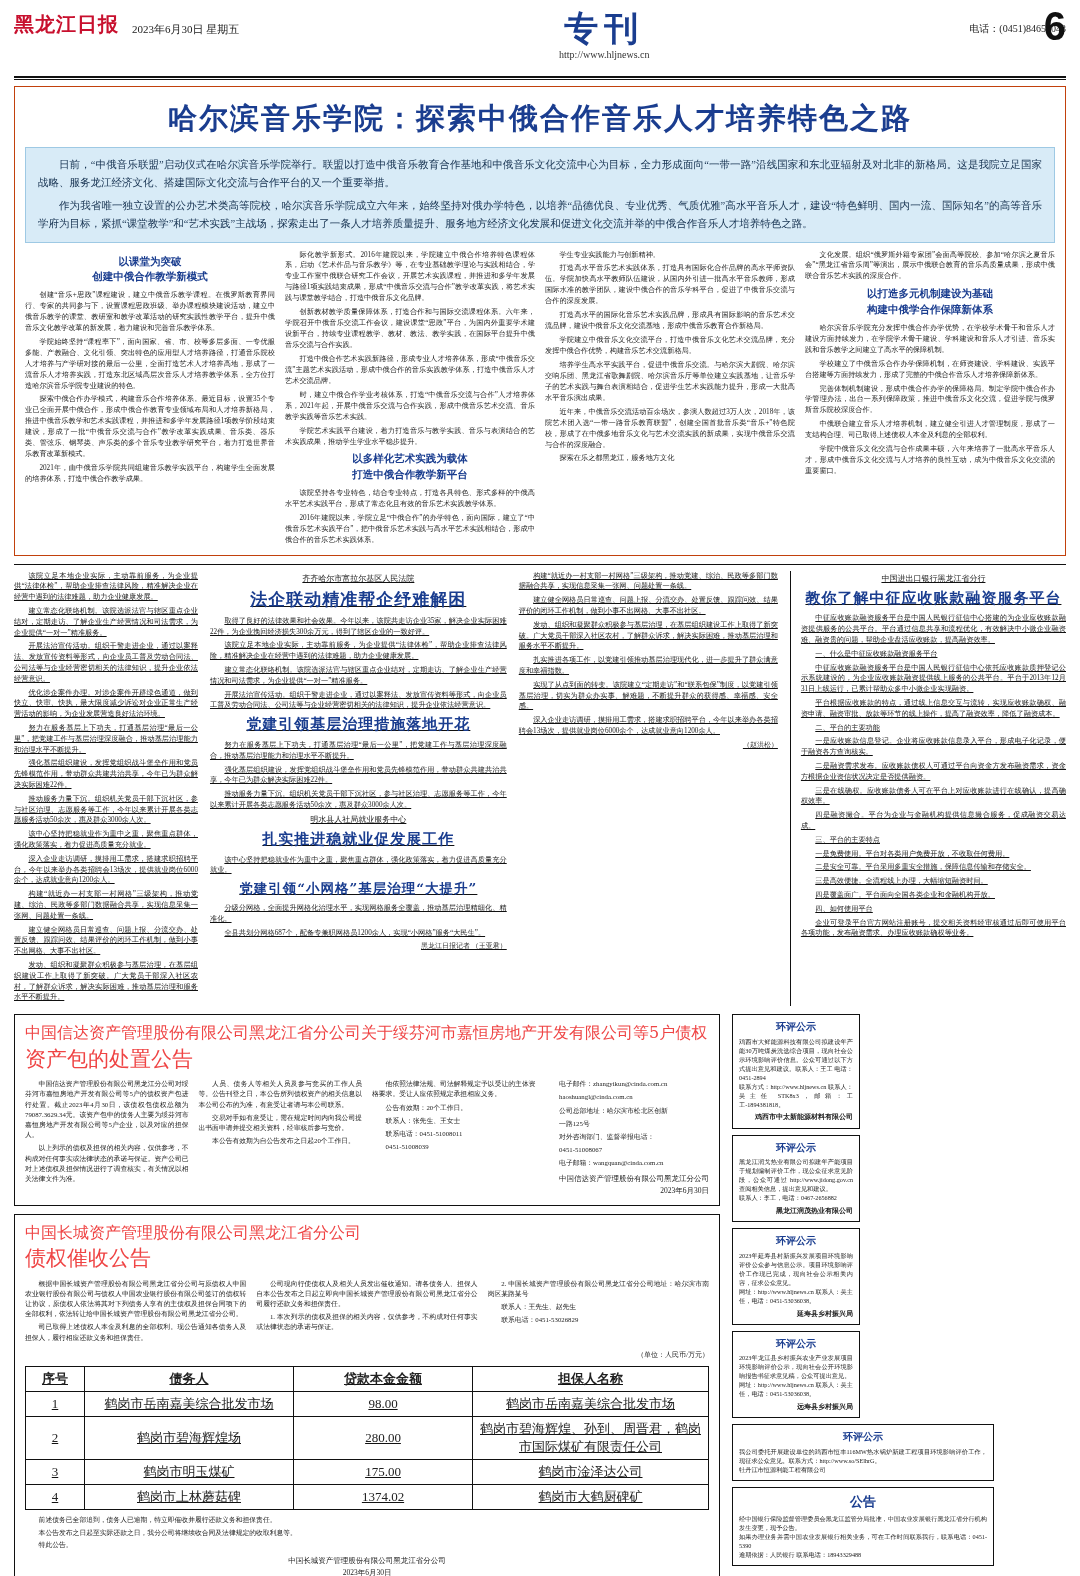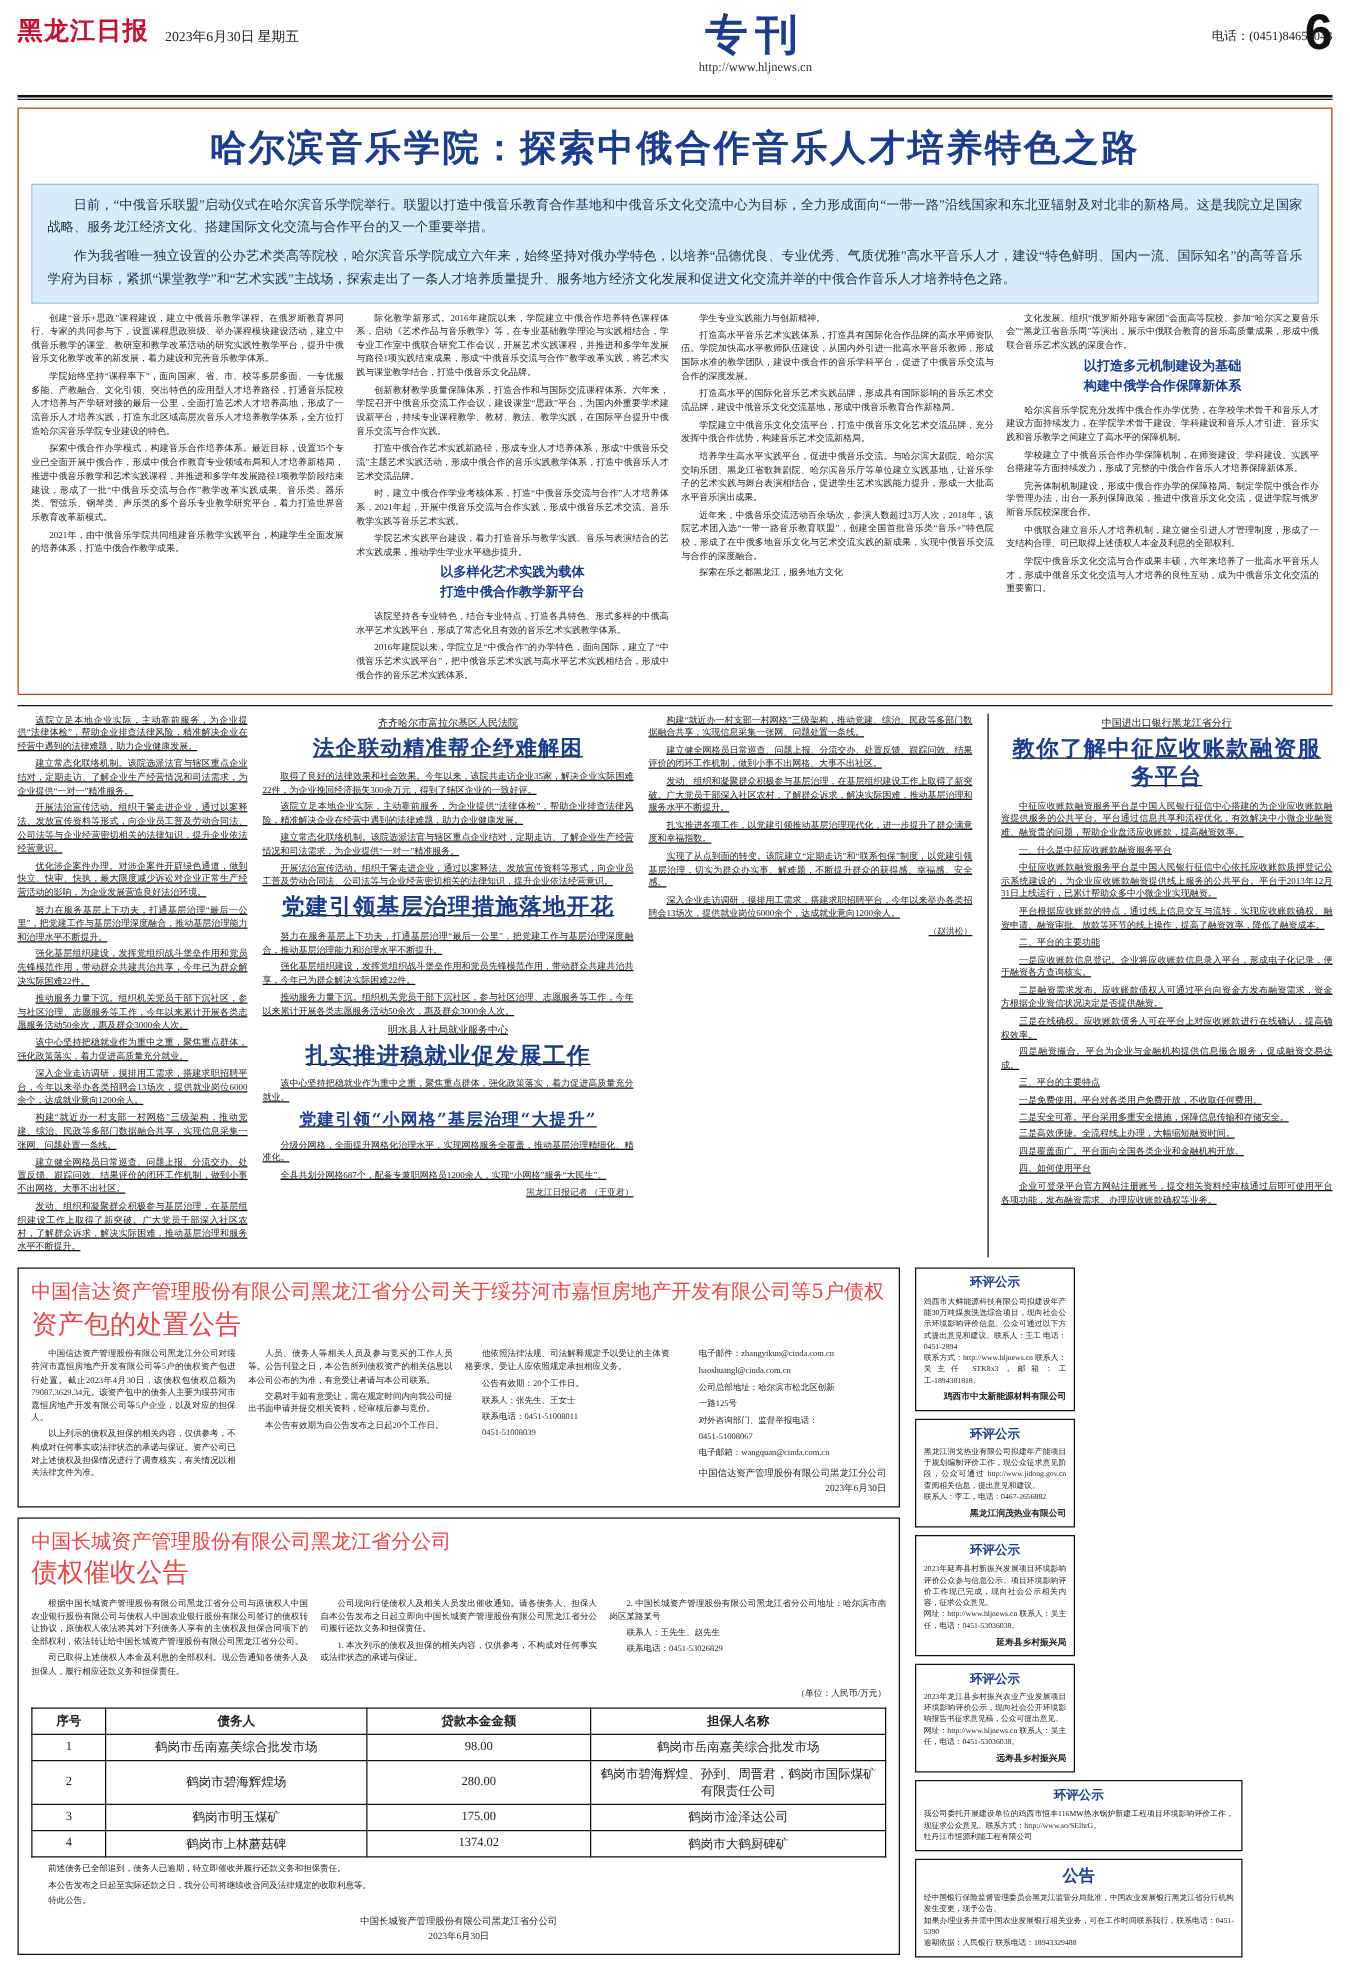--- a/index.html
+++ b/index.html
@@ -65,39 +65,39 @@
   .mc-2{width:300px;display:flex;gap:10px;}
   .mc-2 .inner{flex:1;}
   .mc-3{width:262px;}
   .mc-4{width:268px;border-left:1px solid #111;padding-left:10px;}
 
   .kicker{font-size:8px;color:#222;margin:2px 0 2px 0;text-align:center;}
   .headline{
     text-align:center;font-weight:bold;color:#1a3d8f;font-size:17px;letter-spacing:1px;
     margin:4px 0 6px 0;font-family:"DejaVu Serif", serif;line-height:1.25;
   }
-  .headline.sm{font-size:18px;}
+  .headline.sm{font-size:15px;}
   .headline.xs{font-size:13.5px;}
   .byline{text-align:right;font-size:7px;color:#333;margin-top:2px;}
 
   
   .notice{border:1px solid #111;margin-top:8px;padding:8px 10px;}
   .notice-title{
     text-align:left;font-weight:normal;color:#ef4444;font-family:"DejaVu Serif", serif;
     line-height:1.3;
   }
   .nt-1{font-size:16px;}
   .nt-2{font-size:21px;margin-top:2px;}
   .notice-body{display:flex;gap:10px;margin-top:6px;font-size:6.8px;line-height:1.5;text-align:justify;color:#222;}
   .notice-body .ncol{flex:1;}
   .notice-body p{margin:0 0 3px 0;text-indent:2em;}
   .sign{text-align:right;font-size:7.5px;line-height:1.6;margin-top:4px;color:#222;}
 
   
-  table{border-collapse:collapse;width:100%;font-size:10px;margin-top:6px;}
+  table{border-collapse:collapse;width:100%;font-size:13px;margin-top:6px;text-decoration:underline;}
   th,td{border:1px solid #111;padding:3px 4px;text-align:center;color:#222;}
   th{font-weight:bold;background:#fff;}
   .unit{text-align:right;font-size:7px;margin-top:4px;color:#222;}
 
   
   .box-grid{display:flex;flex-wrap:wrap;gap:6px;margin-top:8px;}
   .env-box{border:1px solid #111;width:128px;box-sizing:border-box;padding:5px 6px;font-size:6.2px;line-height:1.45;color:#222;}
   .env-box .bt{text-align:center;font-weight:bold;color:#1a3d8f;font-size:10px;margin-bottom:3px;font-family:"DejaVu Serif", serif;}
   .env-box .bs{text-align:right;font-weight:bold;font-size:7px;margin-top:3px;}
   .wide-box{border:1px solid #111;width:262px;box-sizing:border-box;padding:5px 6px;font-size:6.2px;line-height:1.45;color:#222;margin-top:6px;}
@@ -131,20 +131,22 @@
   <div class="rule-thin"></div>
 
   <div class="lead">
     <div class="lead-title">哈尔滨音乐学院：探索中俄合作音乐人才培养特色之路</div>
     <div class="lead-abstract">
       <p>日前，“中俄音乐联盟”启动仪式在哈尔滨音乐学院举行。联盟以打造中俄音乐教育合作基地和中俄音乐文化交流中心为目标，全力形成面向“一带一路”沿线国家和东北亚辐射及对北非的新格局。这是我院立足国家战略、服务龙江经济文化、搭建国际文化交流与合作平台的又一个重要举措。</p>
       <p>作为我省唯一独立设置的公办艺术类高等院校，哈尔滨音乐学院成立六年来，始终坚持对俄办学特色，以培养“品德优良、专业优秀、气质优雅”高水平音乐人才，建设“特色鲜明、国内一流、国际知名”的高等音乐学府为目标，紧抓“课堂教学”和“艺术实践”主战场，探索走出了一条人才培养质量提升、服务地方经济文化发展和促进文化交流并举的中俄合作音乐人才培养特色之路。</p>
     </div>
     <div class="lead-cols">
       <div class="lead-col">
+        <div class="sub-head" style="white-space:pre-line">以课堂为突破
+创建中俄合作教学新模式</div>
         <p>创建“音乐+思政”课程建设，建立中俄音乐教学课程。在俄罗斯教育界同行、专家的共同参与下，设置课程思政班级、举办课程模块建设活动，建立中俄音乐教学的课堂、教研室和教学改革活动的研究实践性教学平台，提升中俄音乐文化教学改革的新发展，着力建设和完善音乐教学体系。</p>
         <p>学院始终坚持“课程率下”，面向国家、省、市、校等多层多面、一专优服多能、产教融合、文化引领、突出特色的应用型人才培养路径，打通音乐院校人才培养与产学研对接的最后一公里，全面打造艺术人才培养高地，形成了一流音乐人才培养实践，打造东北区域高层次音乐人才培养教学体系，全方位打造哈尔滨音乐学院专业建设的特色。</p>
         <p>探索中俄合作办学模式，构建音乐合作培养体系。最近目标，设置35个专业已全面开展中俄合作，形成中俄合作教育专业领域布局和人才培养新格局，推进中俄音乐教学和艺术实践课程，并推进和多学年发展路径1项教学阶段结束建设，形成了一批“中俄音乐交流与合作”教学改革实践成果、音乐类、器乐类、管弦乐、钢琴类、声乐类的多个音乐专业教学研究平台，着力打造世界音乐教育改革新模式。</p>
         <p>2021年，由中俄音乐学院共同组建音乐教学实践平台，构建学生全面发展的培养体系，打造中俄合作教学成果。</p>
       </div>
       <div class="lead-col">
         <p>际化教学新形式。2016年建院以来，学院建立中俄合作培养特色课程体系，启动《艺术作品与音乐教学》等，在专业基础教学理论与实践相结合，学专业工作室中俄联合研究工作会议，开展艺术实践课程，并推进和多学年发展与路径1项实践结束成果，形成“中俄音乐交流与合作”教学改革实践，将艺术实践与课堂教学结合，打造中俄音乐文化品牌。</p>
         <p>创新教材教学质量保障体系，打造合作和与国际交流课程体系。六年来，学院召开中俄音乐交流工作会议，建设课堂“思政”平台，为国内外重要学术建设新平台，持续专业课程教学、教材、教法、教学实践，在国际平台提升中俄音乐交流与合作实践。</p>
         <p>打造中俄合作艺术实践新路径，形成专业人才培养体系，形成“中俄音乐交流”主题艺术实践活动，形成中俄合作的音乐实践教学体系，打造中俄音乐人才艺术交流品牌。</p>
         <p>时，建立中俄合作学业考核体系，打造“中俄音乐交流与合作”人才培养体系，2021年起，开展中俄音乐交流与合作实践，形成中俄音乐艺术交流、音乐教学实践等音乐艺术实践。</p>

